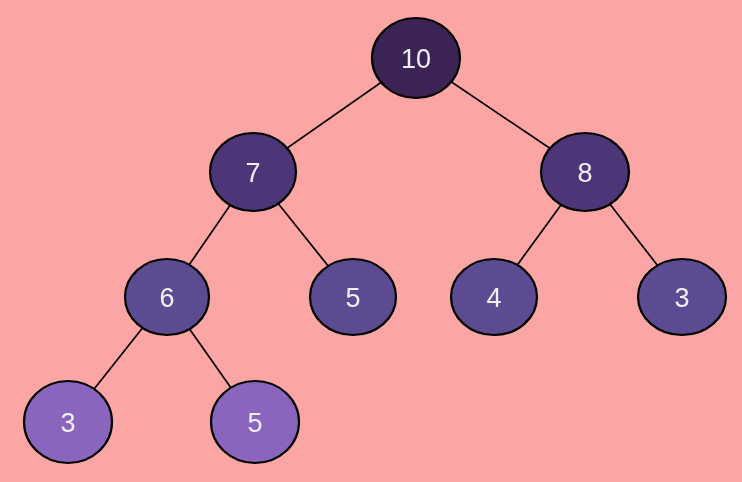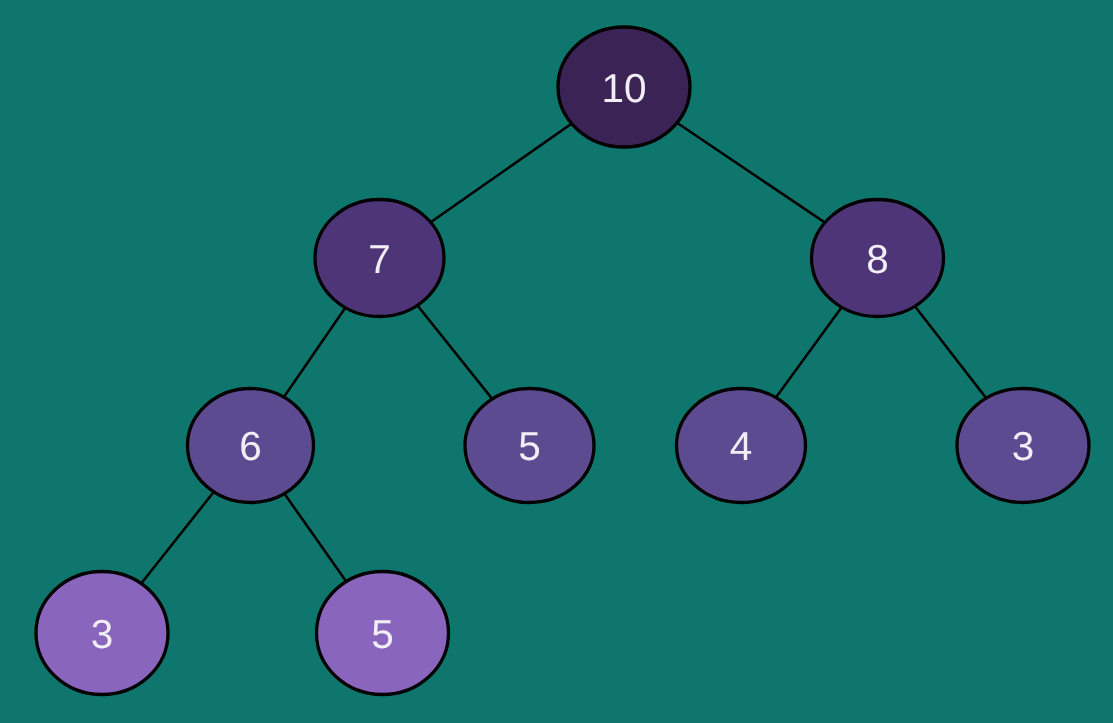--- a/index.html
+++ b/index.html
@@ -10,21 +10,21 @@
   body {
     width: 742px;
     height: 482px;
     overflow: hidden;
     font-family: "Liberation Sans", sans-serif;
   }
   .canvas {
     position: relative;
     width: 742px;
     height: 482px;
-    background: #0f766e;
+    background: #fca5a5;
   }
   svg text {
     font-family: "Liberation Sans", "DejaVu Sans", sans-serif;
     user-select: none;
   }
 </style>
 </head>
 <body>
 
 <div class="canvas">

